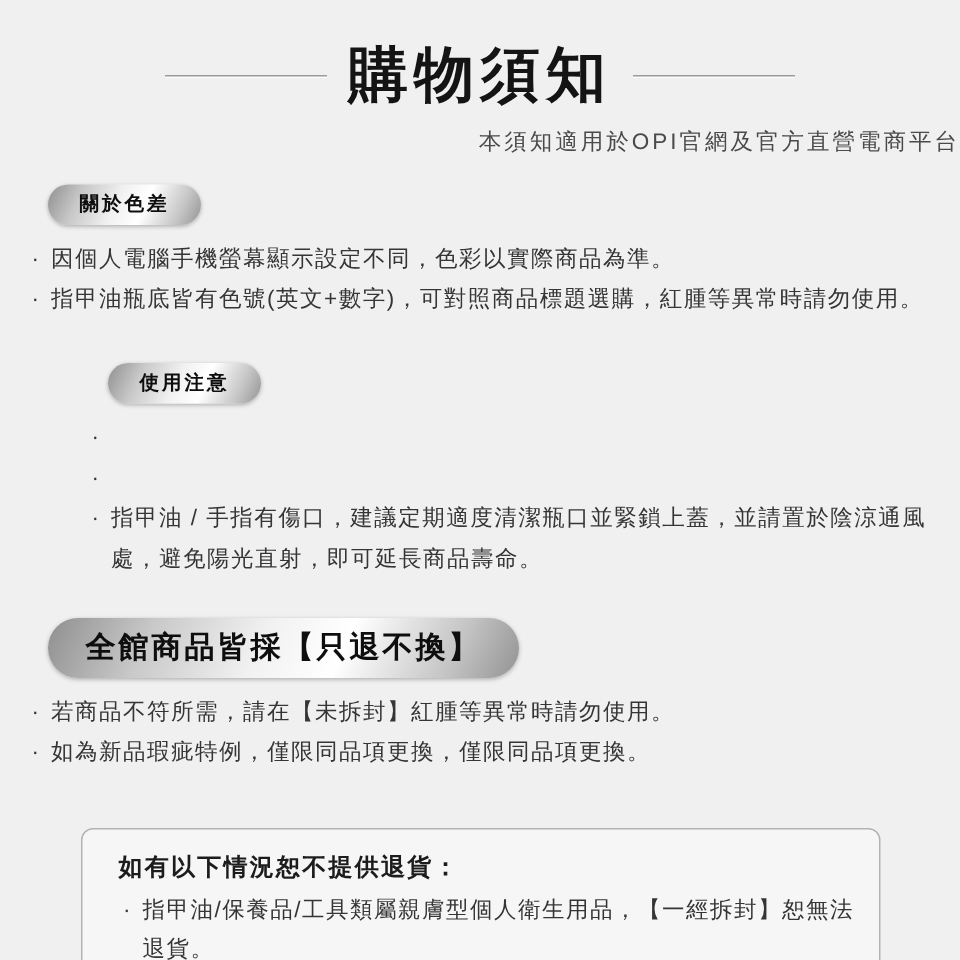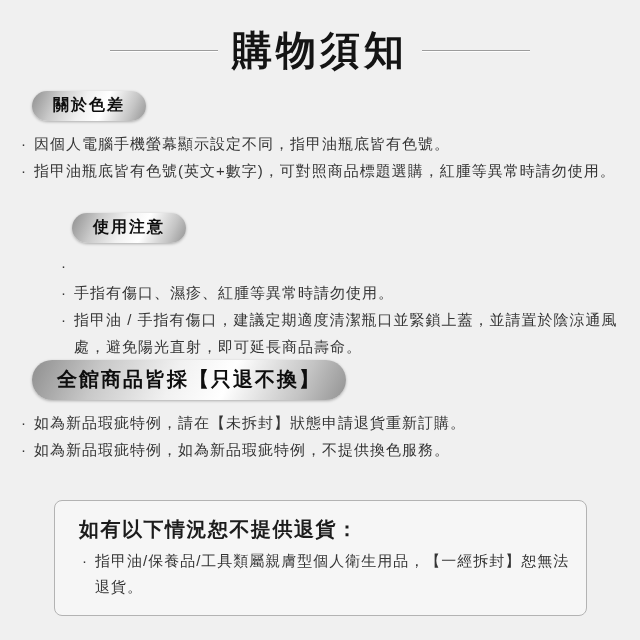--- a/index.html
+++ b/index.html
@@ -51,34 +51,34 @@
   .section { margin-top: 0; }
   .badge {
     display: inline-block;
     margin-left: 14px;
     padding: 4px 21px 5px 21px;
     border-radius: 22px;
     background: linear-gradient(115deg,
       #8f8f8f 0%, #c9c9c9 22%, #f1f1f1 45%,
       #ffffff 62%, #c4c4c4 85%, #939393 100%);
     box-shadow: 0 1px 3px rgba(0,0,0,0.28);
-    font-size: 16px;
+    font-size: 13px;
     font-weight: 700;
     letter-spacing: 2px;
     color: #0e0e0e;
     white-space: nowrap;
   }
   .badge.wide {
     font-size: 20px;
     padding: 6px 25px 7px 25px;
     border-radius: 26px;
   }
   .section-1 { margin-top: 19px; }
   .section-2 { margin-top: 29px; margin-left: 40px; }
-  .section-3 { }
+  .section-3 { margin-top: 26px; }
 
   ul.bullets { list-style: none; margin-top: 9px; }
   ul.bullets li {
     display: flex;
     align-items: flex-start;
     font-size: 15px;
     line-height: 27px;
     letter-spacing: 1px;
     color: #353535;
   }
@@ -92,85 +92,85 @@
 
   
   .notice-box {
     margin: 37px 35px 0 36px;
     background: #f6f6f6;
     border: 1px solid #b3b3b3;
     border-radius: 8px;
     padding: 15px 16px 15px 24px;
   }
   .notice-box .box-title {
-    font-size: 20px;
+    font-size: 16px;
     font-weight: 700;
     letter-spacing: 1.5px;
     color: #1c1c1c;
     margin-bottom: 5px;
   }
   .notice-box ul.bullets { margin-top: 2px; }
   .notice-box ul.bullets li { line-height: 26px; }
 </style>
 </head>
 <body>
 
 <div class="page">
 
   <div class="header">
     <div class="title-row">
       <span class="title-line"></span>
       <h1 class="page-title">購物須知</h1>
       <span class="title-line"></span>
     </div>
+    <p class="subtitle">本須知適用於OPI官網及官方直營電商平台</p>
   </div>
 
   <div class="content">
 
     <div class="section section-1">
       <span class="badge">關於色差</span>
       <ul class="bullets">
         <li>
           <span class="dot">·</span>
-          <span>因個人電腦手機螢幕顯示設定不同，指甲油瓶底皆有色號。</span>
+          <span>因個人電腦手機螢幕顯示設定不同，色彩以實際商品為準。</span>
         </li>
         <li>
           <span class="dot">·</span>
           <span>指甲油瓶底皆有色號(英文+數字)，可對照商品標題選購，紅腫等異常時請勿使用。</span>
         </li>
       </ul>
     </div>
 
     <div class="section section-2">
       <span class="badge">使用注意</span>
       <ul class="bullets">
         <li>
           <span class="dot">·</span>
         </li>
         <li>
           <span class="dot">·</span>
-          <span>手指有傷口、濕疹、紅腫等異常時請勿使用。</span>
         </li>
         <li>
           <span class="dot">·</span>
           <span>指甲油 / 手指有傷口，建議定期適度清潔瓶口並緊鎖上蓋，並請置於陰涼通風處，避免陽光直射，即可延長商品壽命。</span>
         </li>
       </ul>
     </div>
 
     <div class="section section-3">
       <span class="badge wide">全館商品皆採【只退不換】</span>
       <ul class="bullets">
         <li>
           <span class="dot">·</span>
-          <span>如為新品瑕疵特例，請在【未拆封】狀態申請退貨重新訂購。</span>
+          <span>若商品不符所需，請在【未拆封】紅腫等異常時請勿使用。</span>
         </li>
         <li>
           <span class="dot">·</span>
-          <span>如為新品瑕疵特例，如為新品瑕疵特例，不提供換色服務。</span>
+          <span>如為新品瑕疵特例，僅限同品項更換，僅限同品項更換。</span>
         </li>
       </ul>
     </div>
 
     <div class="notice-box">
       <p class="box-title">如有以下情況恕不提供退貨：</p>
       <ul class="bullets">
         <li>
           <span class="dot">·</span>
           <span>指甲油/保養品/工具類屬親膚型個人衛生用品，【一經拆封】恕無法退貨。</span>

